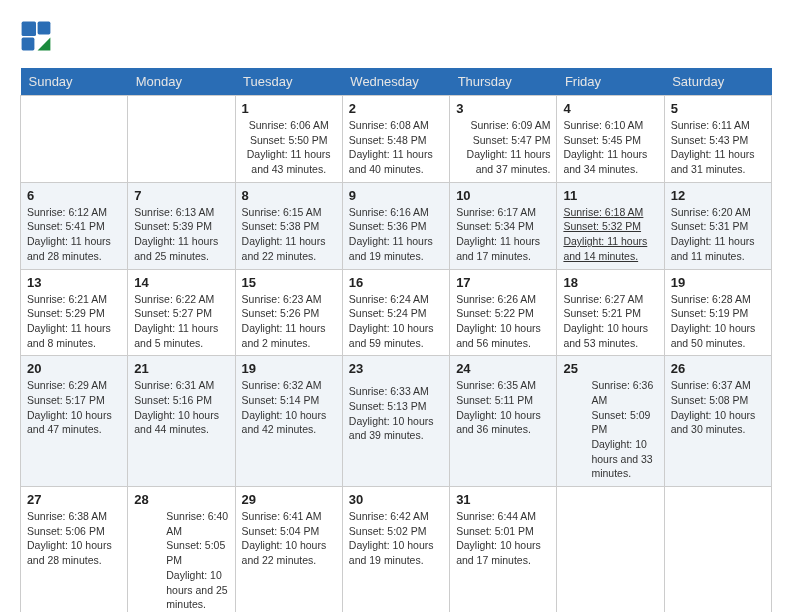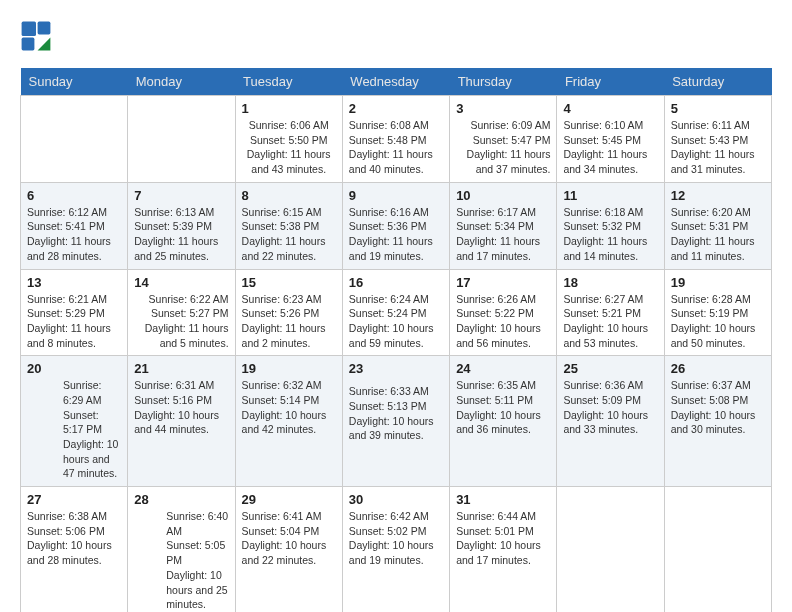--- a/index.html
+++ b/index.html
@@ -185,41 +185,41 @@
 Daylight: 11 hours and 19 minutes.</div>
         </td>
         <td>
           <span class="day-num">10</span>
           <div class="day-info" style="white-space: pre-line;">Sunrise: 6:17 AM
 Sunset: 5:34 PM
 Daylight: 11 hours and 17 minutes.</div>
         </td>
         <td>
           <span class="day-num">11</span>
-          <div class="day-info" style="white-space: pre-line;">Sunrise: 6:18 AM
+          <div class="day-info" style="white-space: pre-line; text-decoration: underline;">Sunrise: 6:18 AM
 Sunset: 5:32 PM
 Daylight: 11 hours and 14 minutes.</div>
         </td>
         <td>
           <span class="day-num">12</span>
           <div class="day-info" style="white-space: pre-line;">Sunrise: 6:20 AM
 Sunset: 5:31 PM
 Daylight: 11 hours and 11 minutes.</div>
         </td>
       </tr>
       <tr>
         <td>
           <span class="day-num">13</span>
           <div class="day-info" style="white-space: pre-line;">Sunrise: 6:21 AM
 Sunset: 5:29 PM
 Daylight: 11 hours and 8 minutes.</div>
         </td>
         <td>
           <span class="day-num">14</span>
-          <div class="day-info" style="white-space: pre-line; text-align: right;">Sunrise: 6:22 AM
+          <div class="day-info" style="white-space: pre-line;">Sunrise: 6:22 AM
 Sunset: 5:27 PM
 Daylight: 11 hours and 5 minutes.</div>
         </td>
         <td>
           <span class="day-num">15</span>
           <div class="day-info" style="white-space: pre-line;">Sunrise: 6:23 AM
 Sunset: 5:26 PM
 Daylight: 11 hours and 2 minutes.</div>
         </td>
         <td>
@@ -243,21 +243,21 @@
         <td>
           <span class="day-num">19</span>
           <div class="day-info" style="white-space: pre-line;">Sunrise: 6:28 AM
 Sunset: 5:19 PM
 Daylight: 10 hours and 50 minutes.</div>
         </td>
       </tr>
       <tr>
         <td>
           <span class="day-num">20</span>
-          <div class="day-info" style="white-space: pre-line; margin-left: 36px;">Sunrise: 6:29 AM
+          <div class="day-info" style="white-space: pre-line;">Sunrise: 6:29 AM
 Sunset: 5:17 PM
 Daylight: 10 hours and 47 minutes.</div>
         </td>
         <td>
           <span class="day-num">21</span>
           <div class="day-info" style="white-space: pre-line;">Sunrise: 6:31 AM
 Sunset: 5:16 PM
 Daylight: 10 hours and 44 minutes.</div>
         </td>
         <td>
@@ -273,21 +273,21 @@
 Daylight: 10 hours and 39 minutes.</div>
         </td>
         <td>
           <span class="day-num">24</span>
           <div class="day-info" style="white-space: pre-line;">Sunrise: 6:35 AM
 Sunset: 5:11 PM
 Daylight: 10 hours and 36 minutes.</div>
         </td>
         <td>
           <span class="day-num">25</span>
-          <div class="day-info" style="white-space: pre-line;">Sunrise: 6:36 AM
+          <div class="day-info" style="white-space: pre-line; margin-left: 28px;">Sunrise: 6:36 AM
 Sunset: 5:09 PM
 Daylight: 10 hours and 33 minutes.</div>
         </td>
         <td>
           <span class="day-num">26</span>
           <div class="day-info" style="white-space: pre-line;">Sunrise: 6:37 AM
 Sunset: 5:08 PM
 Daylight: 10 hours and 30 minutes.</div>
         </td>
       </tr>

